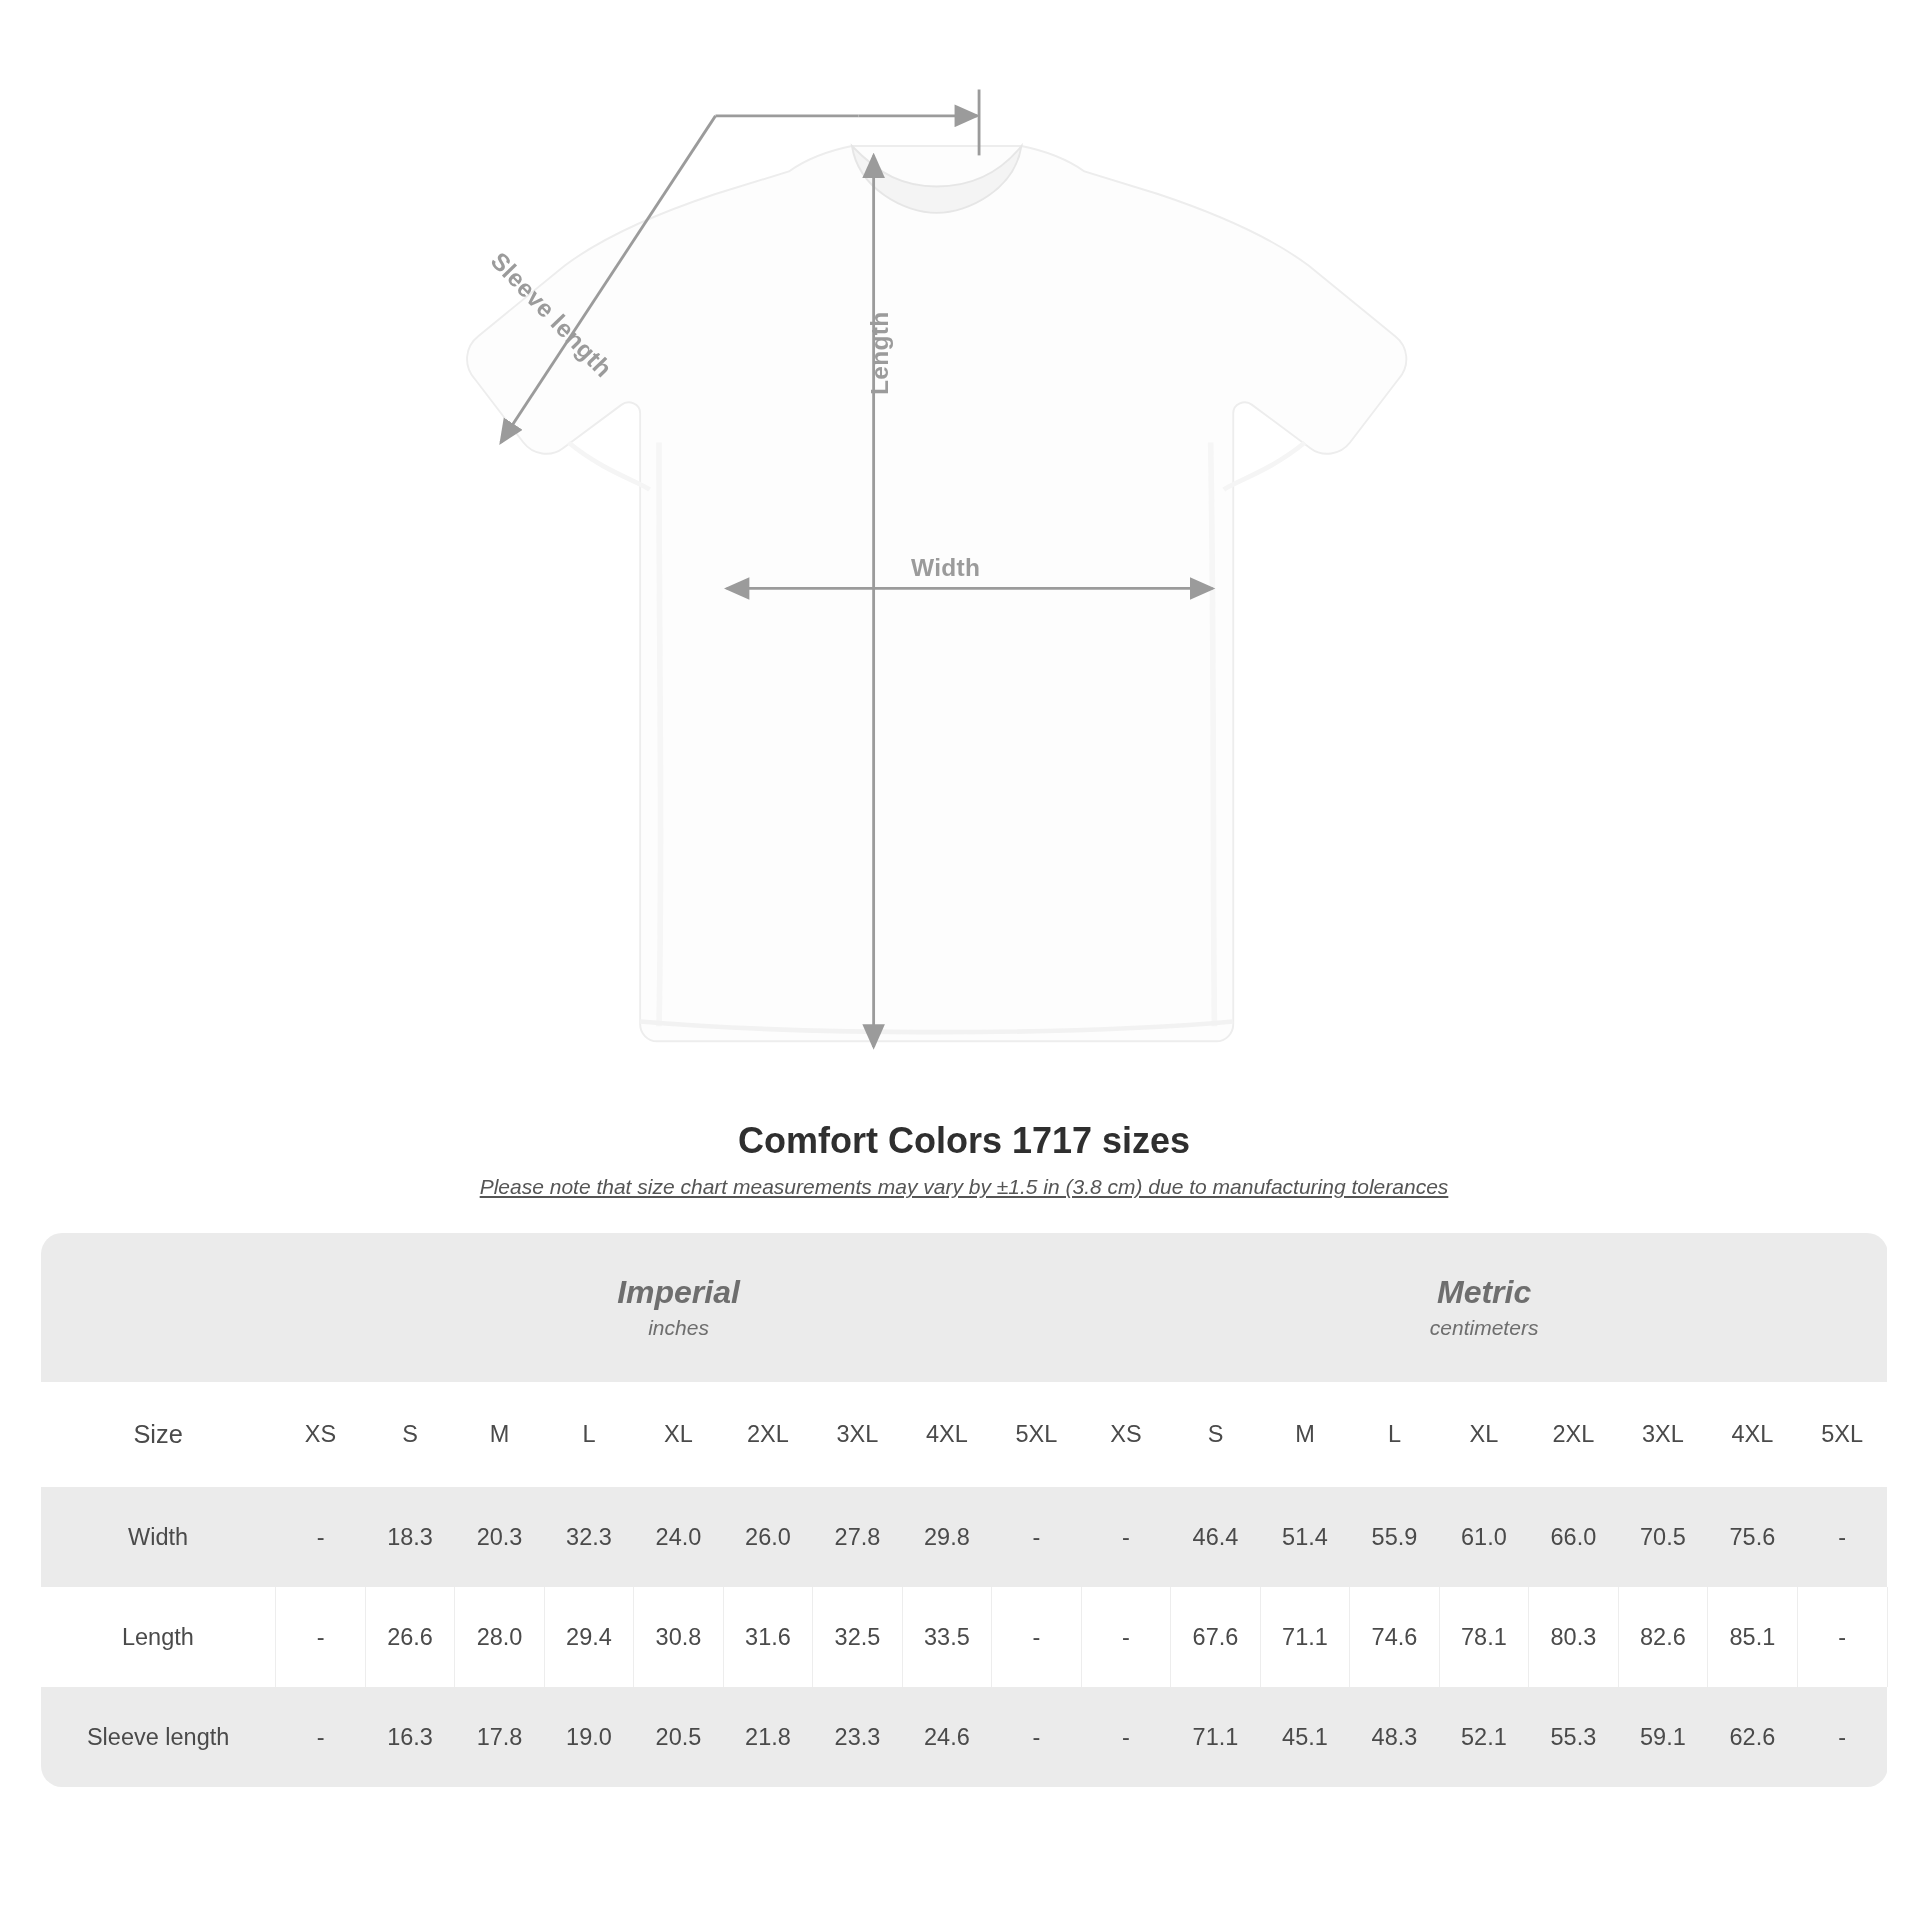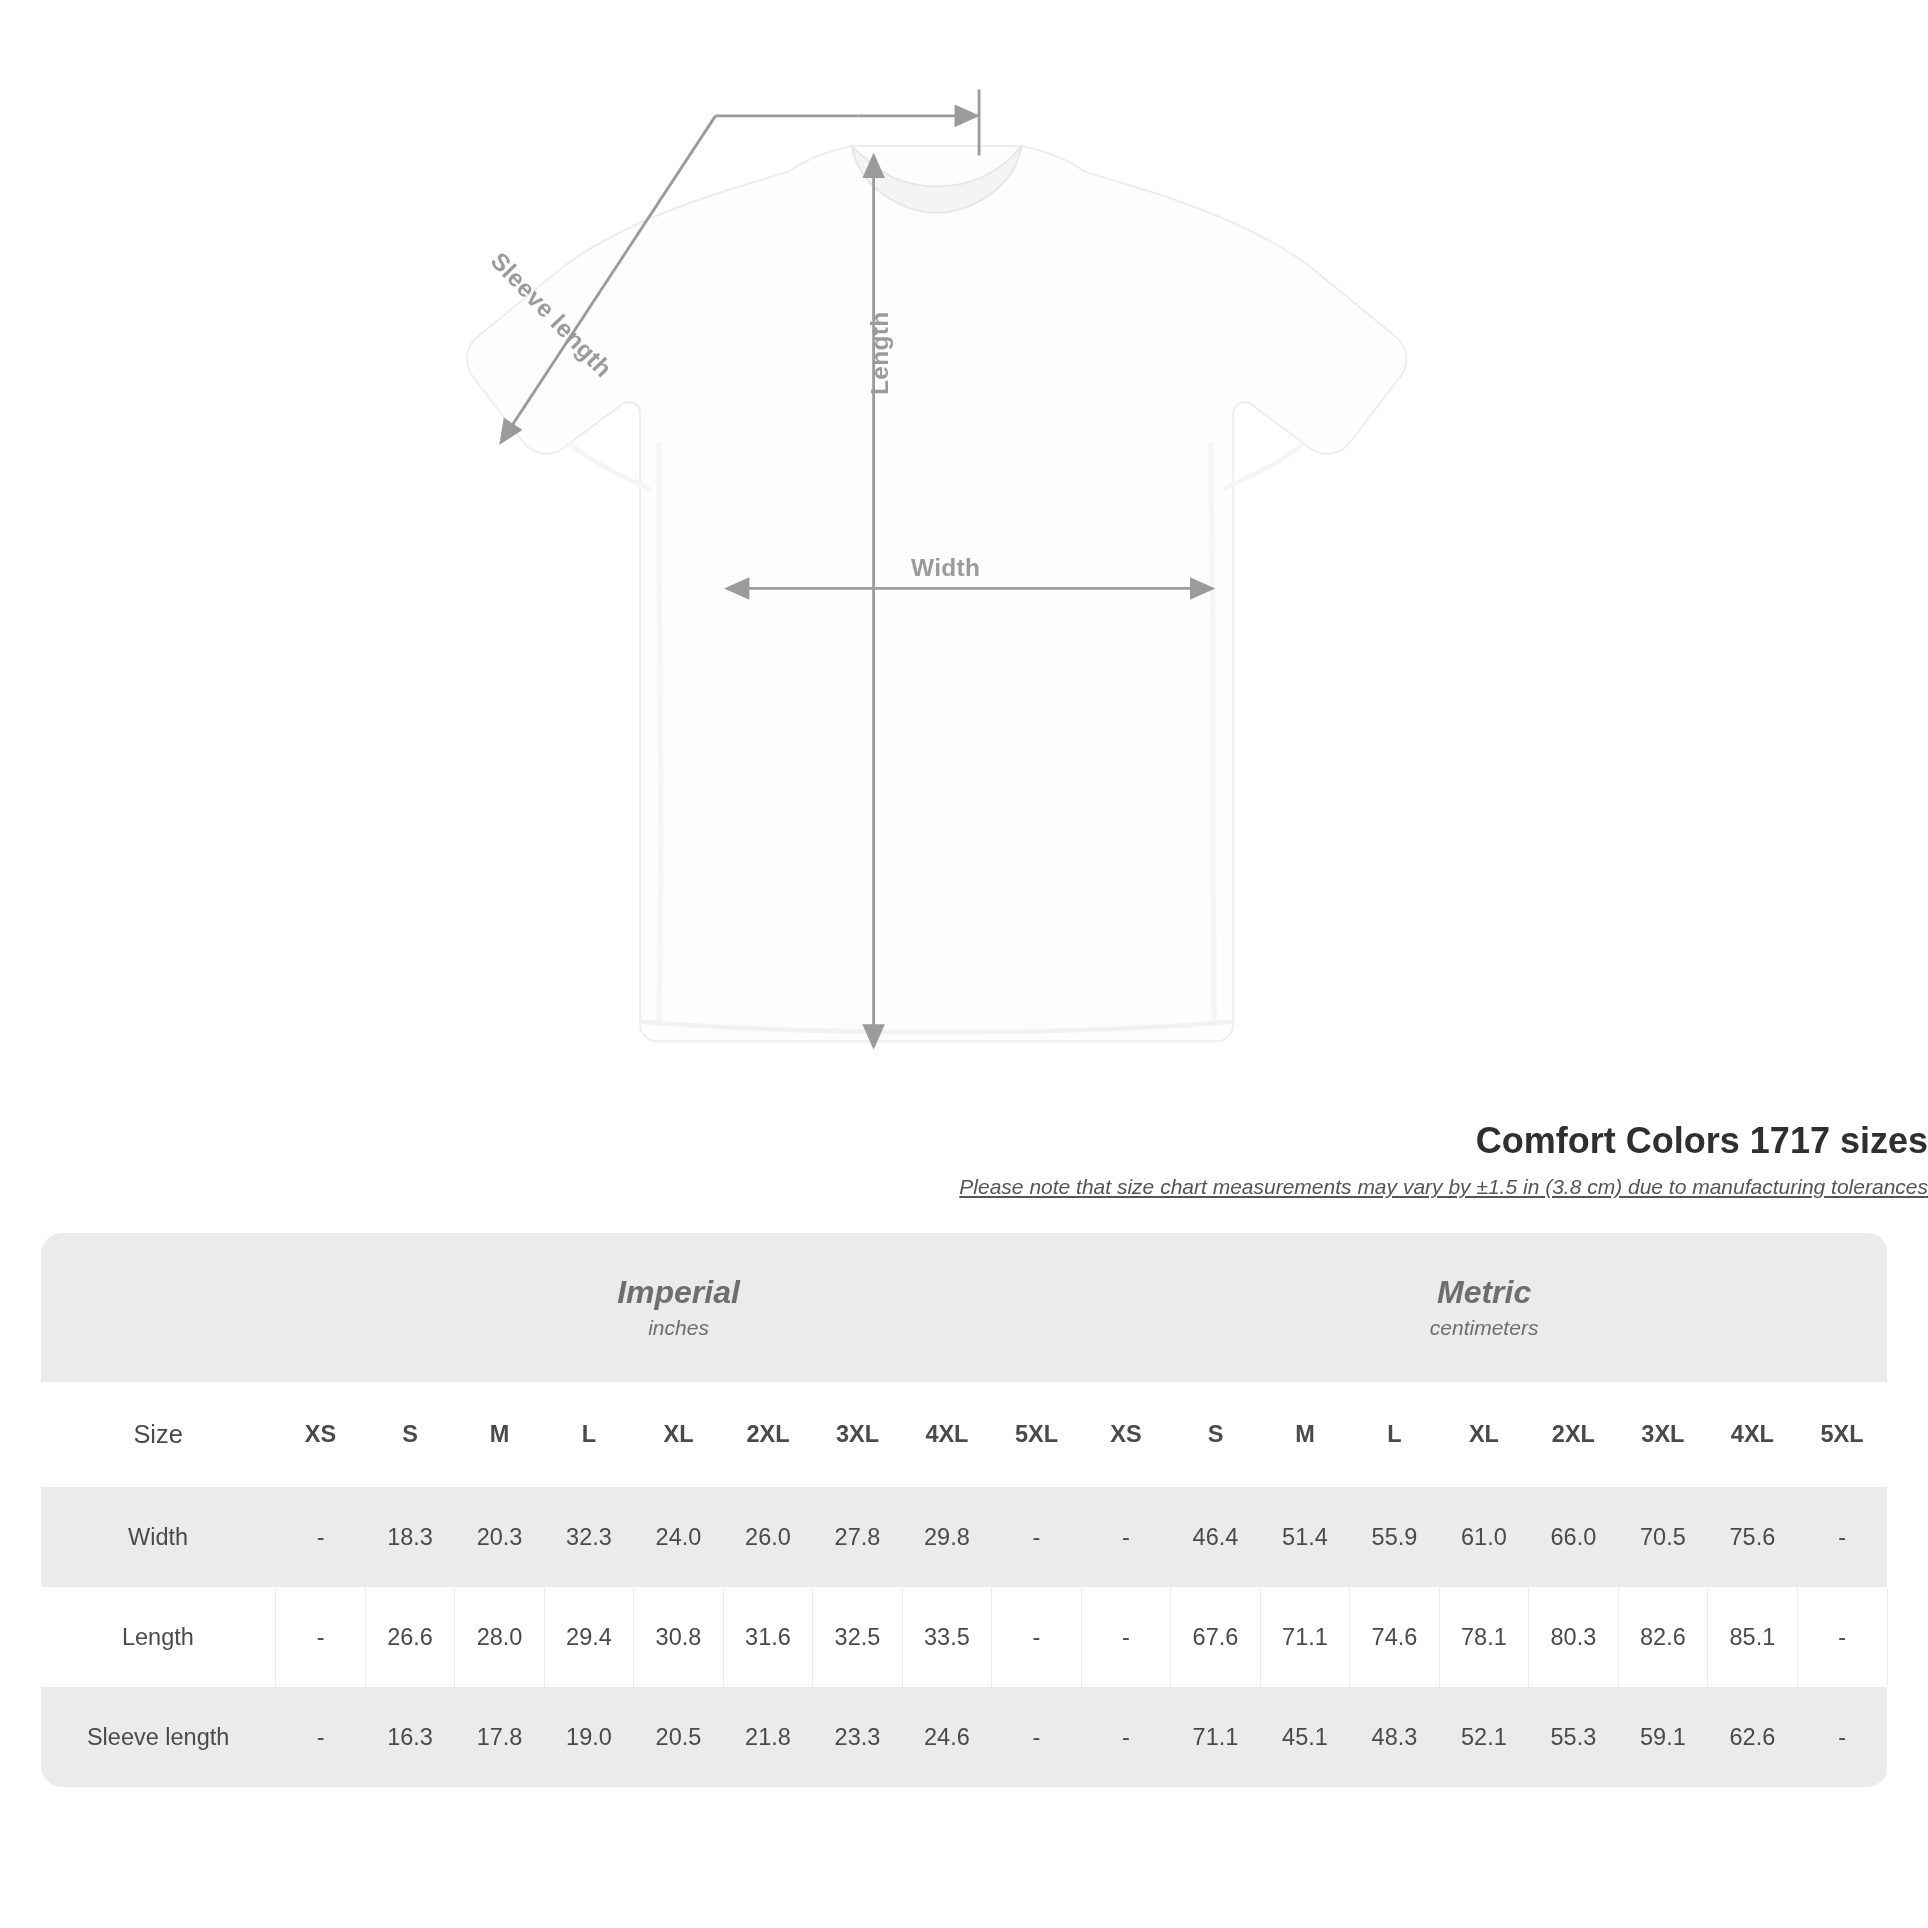--- a/index.html
+++ b/index.html
@@ -54,21 +54,21 @@
   }
   .dim-label.sleeve-label {
     left: 505px;
     top: 247px;
     transform: rotate(46deg);
     transform-origin: left top;
   }
 
   
   .title-block {
-    text-align: right;
+    text-align: center;
     margin-top: 9.4px;
   }
   .chart-title {
     font-size: 36px;
     font-weight: bold;
     color: #2f2f2f;
     margin: 0 0 13px 0;
   }
   .chart-note {
     font-size: 21px;
@@ -118,21 +118,21 @@
     font-size: 21px;
     font-style: italic;
     color: #6e6e6e;
     line-height: 1.5;
   }
 
   
   .size-row td {
     height: 105px;
     background: #ffffff;
-    font-weight: bold;
+    font-weight: normal;
     color: #5a5a5a;
     font-size: 24.5px;
   }
   .size-row td.rowhead {
     font-size: 25.4px;
     color: #4a4a4a;
   }
 
   
   tr.data-row td {

